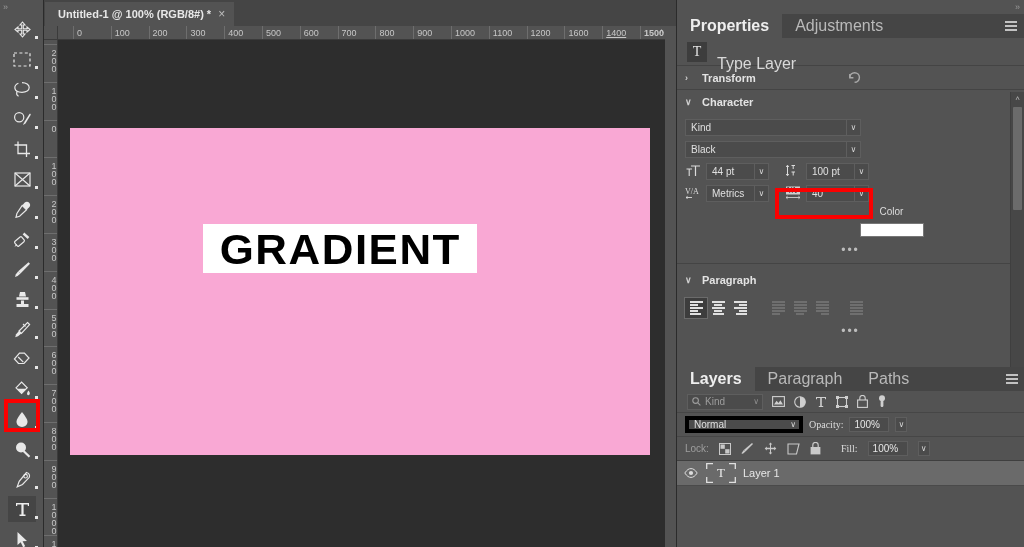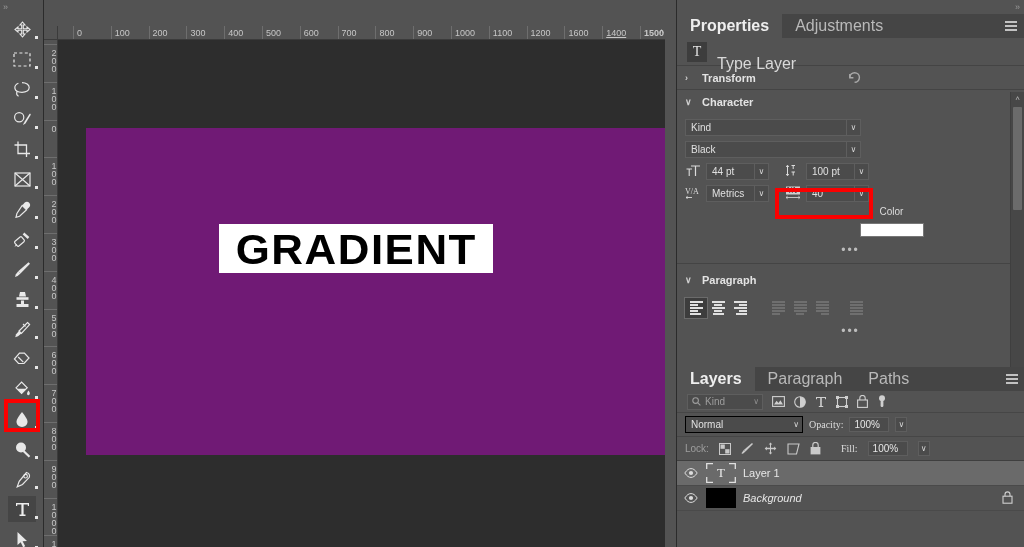--- a/index.html
+++ b/index.html
@@ -89,22 +89,22 @@
     font-size: 11px; font-weight: bold; color: #e8e8e8;
   }
   #doc-tab .closex { color: #bdbdbd; font-size: 12px; font-weight: normal; }
 
   
   #canvas-area {
     position: absolute; left: 58px; top: 40px; width: 607px; height: 507px;
     background: #2d2d2d; overflow: hidden;
   }
   #artboard {
-    position: absolute; left: 28px; top: 88px; width: 580px; height: 327px;
-    background: #701a75;
+    position: absolute; left: 12px; top: 88px; width: 580px; height: 327px;
+    background: #f9a8d4;
   }
   #text-selection {
     position: absolute; left: 133px; top: 96px;
     width: 274px; height: 49px;
     background: #ffffff;
     display: flex; align-items: center; justify-content: center;
   }
   #gradient-text {
     font-family: "Liberation Sans", sans-serif;
     font-weight: bold;
@@ -221,21 +221,21 @@
     position: relative;
   }
   .kind-field .caret { position:absolute; right:3px; color:#8f8f8f; font-size: 8px;}
   .filter-icon { color: #cfcfcf; display: flex; align-items: center; }
 
   .lay-blend {
     height: 24px; display: flex; align-items: center; gap: 6px; padding-left: 8px;
     border-bottom: 1px solid #464646;
   }
   .blend-field {
-    width: 118px; height: 17px; background: #4b4b4b; border: 1px solid #000000;
+    width: 118px; height: 17px; background: #4b4b4b; border: 4px solid #000000;
     display:flex; align-items:center; font-size: 10px; color: #e0e0e0; position: relative;
   }
   .blend-field .val { padding-left: 5px; }
   .blend-field .caret { position:absolute; right:3px; color:#d6d6d6; font-size: 8px;}
   .op-label { font-size: 10px; color: #dcdcdc; font-family: Liberation Serif, serif; }
   .num-field {
     width: 40px; height: 15px; background: #4b4b4b; border: 1px solid #5e5e5e;
     font-size: 10px; color: #e6e6e6; display: flex; align-items: center; padding-left: 4px;
   }
   .mini-caret { color: #d6d6d6; font-size: 8px; width: 12px; text-align: center;
@@ -421,20 +421,26 @@
 
     <div class="tool">
       <svg width="13" height="17" viewBox="0 0 13 17">
           <path d="M1.5 1 L11 10 L6.6 10.3 L9.2 15.3 L7.1 16.2 L4.7 11.2 L1.5 14 Z" fill="#e8e8e8"></path>
         </svg>
       <span class="corner"></span>
     </div>
 
   </div>
 
+  <div id="tabstrip">
+    <div id="doc-tab">
+      <span>Untitled-1 @ 100% (RGB/8#) *</span>
+      <span class="closex">×</span>
+    </div>
+  </div>
 
   <div id="ruler-corner"></div>
   <div id="ruler-h">
       <div class="tick" style="left: 15px; width: 37.8px;">0</div>
       <div class="tick" style="left: 52.8px; width: 37.8px;">100</div>
       <div class="tick" style="left: 90.6px; width: 37.8px;">200</div>
       <div class="tick" style="left: 128.4px; width: 37.8px;">300</div>
       <div class="tick" style="left: 166.2px; width: 37.8px;">400</div>
       <div class="tick" style="left: 204px; width: 37.8px;">500</div>
       <div class="tick" style="left: 241.8px; width: 37.8px;">600</div>
@@ -795,35 +801,19 @@
         </span>
         <span class="thumb-type">
           <svg class="dash" width="30" height="20" viewBox="0 0 30 20">
             <path d="M0.7 6 V0.7 H7 M23 0.7 H29.3 V6 M29.3 14 V19.3 H23 M7 19.3 H0.7 V14" fill="none" stroke="#e0e0e0" stroke-width="1.3"></path>
           </svg>
           <span>T</span>
         </span>
         <span class="layer-name">Layer 1</span>
       </div>
 
-      <div class="layer-row">
-        <span class="eye">
-          <svg width="14" height="10" viewBox="0 0 14 10">
-              <path d="M0.8 5 C3 1.6 5 0.6 7 0.6 C9 0.6 11 1.6 13.2 5 C11 8.4 9 9.4 7 9.4 C5 9.4 3 8.4 0.8 5 Z" fill="none" stroke="#dcdcdc" stroke-width="1"></path>
-              <circle cx="7" cy="5" r="2.1" fill="#dcdcdc"></circle>
-            </svg>
-        </span>
-        <span class="thumb-black"></span>
-        <span class="layer-name italic">Background</span>
-        <span class="lock-badge">
-          <svg width="11" height="13" viewBox="0 0 11 13">
-              <rect x="1" y="5.2" width="9" height="7" fill="none" stroke="#cfcfcf" stroke-width="1.1"></rect>
-              <path d="M3 5.2 V3.4 A2.5 2.5 0 0 1 8 3.4 V5.2" fill="none" stroke="#cfcfcf" stroke-width="1.1"></path>
-            </svg>
-        </span>
-      </div>
     </div>
   </div>
 
   <div class="redbox" style="left:775px; top:188px; width:98px; height:31px;"></div>
   <div class="redbox" style="left:4px; top:399px; width:36px; height:33px;"></div>
 
 </div>
 
 </body></html>

